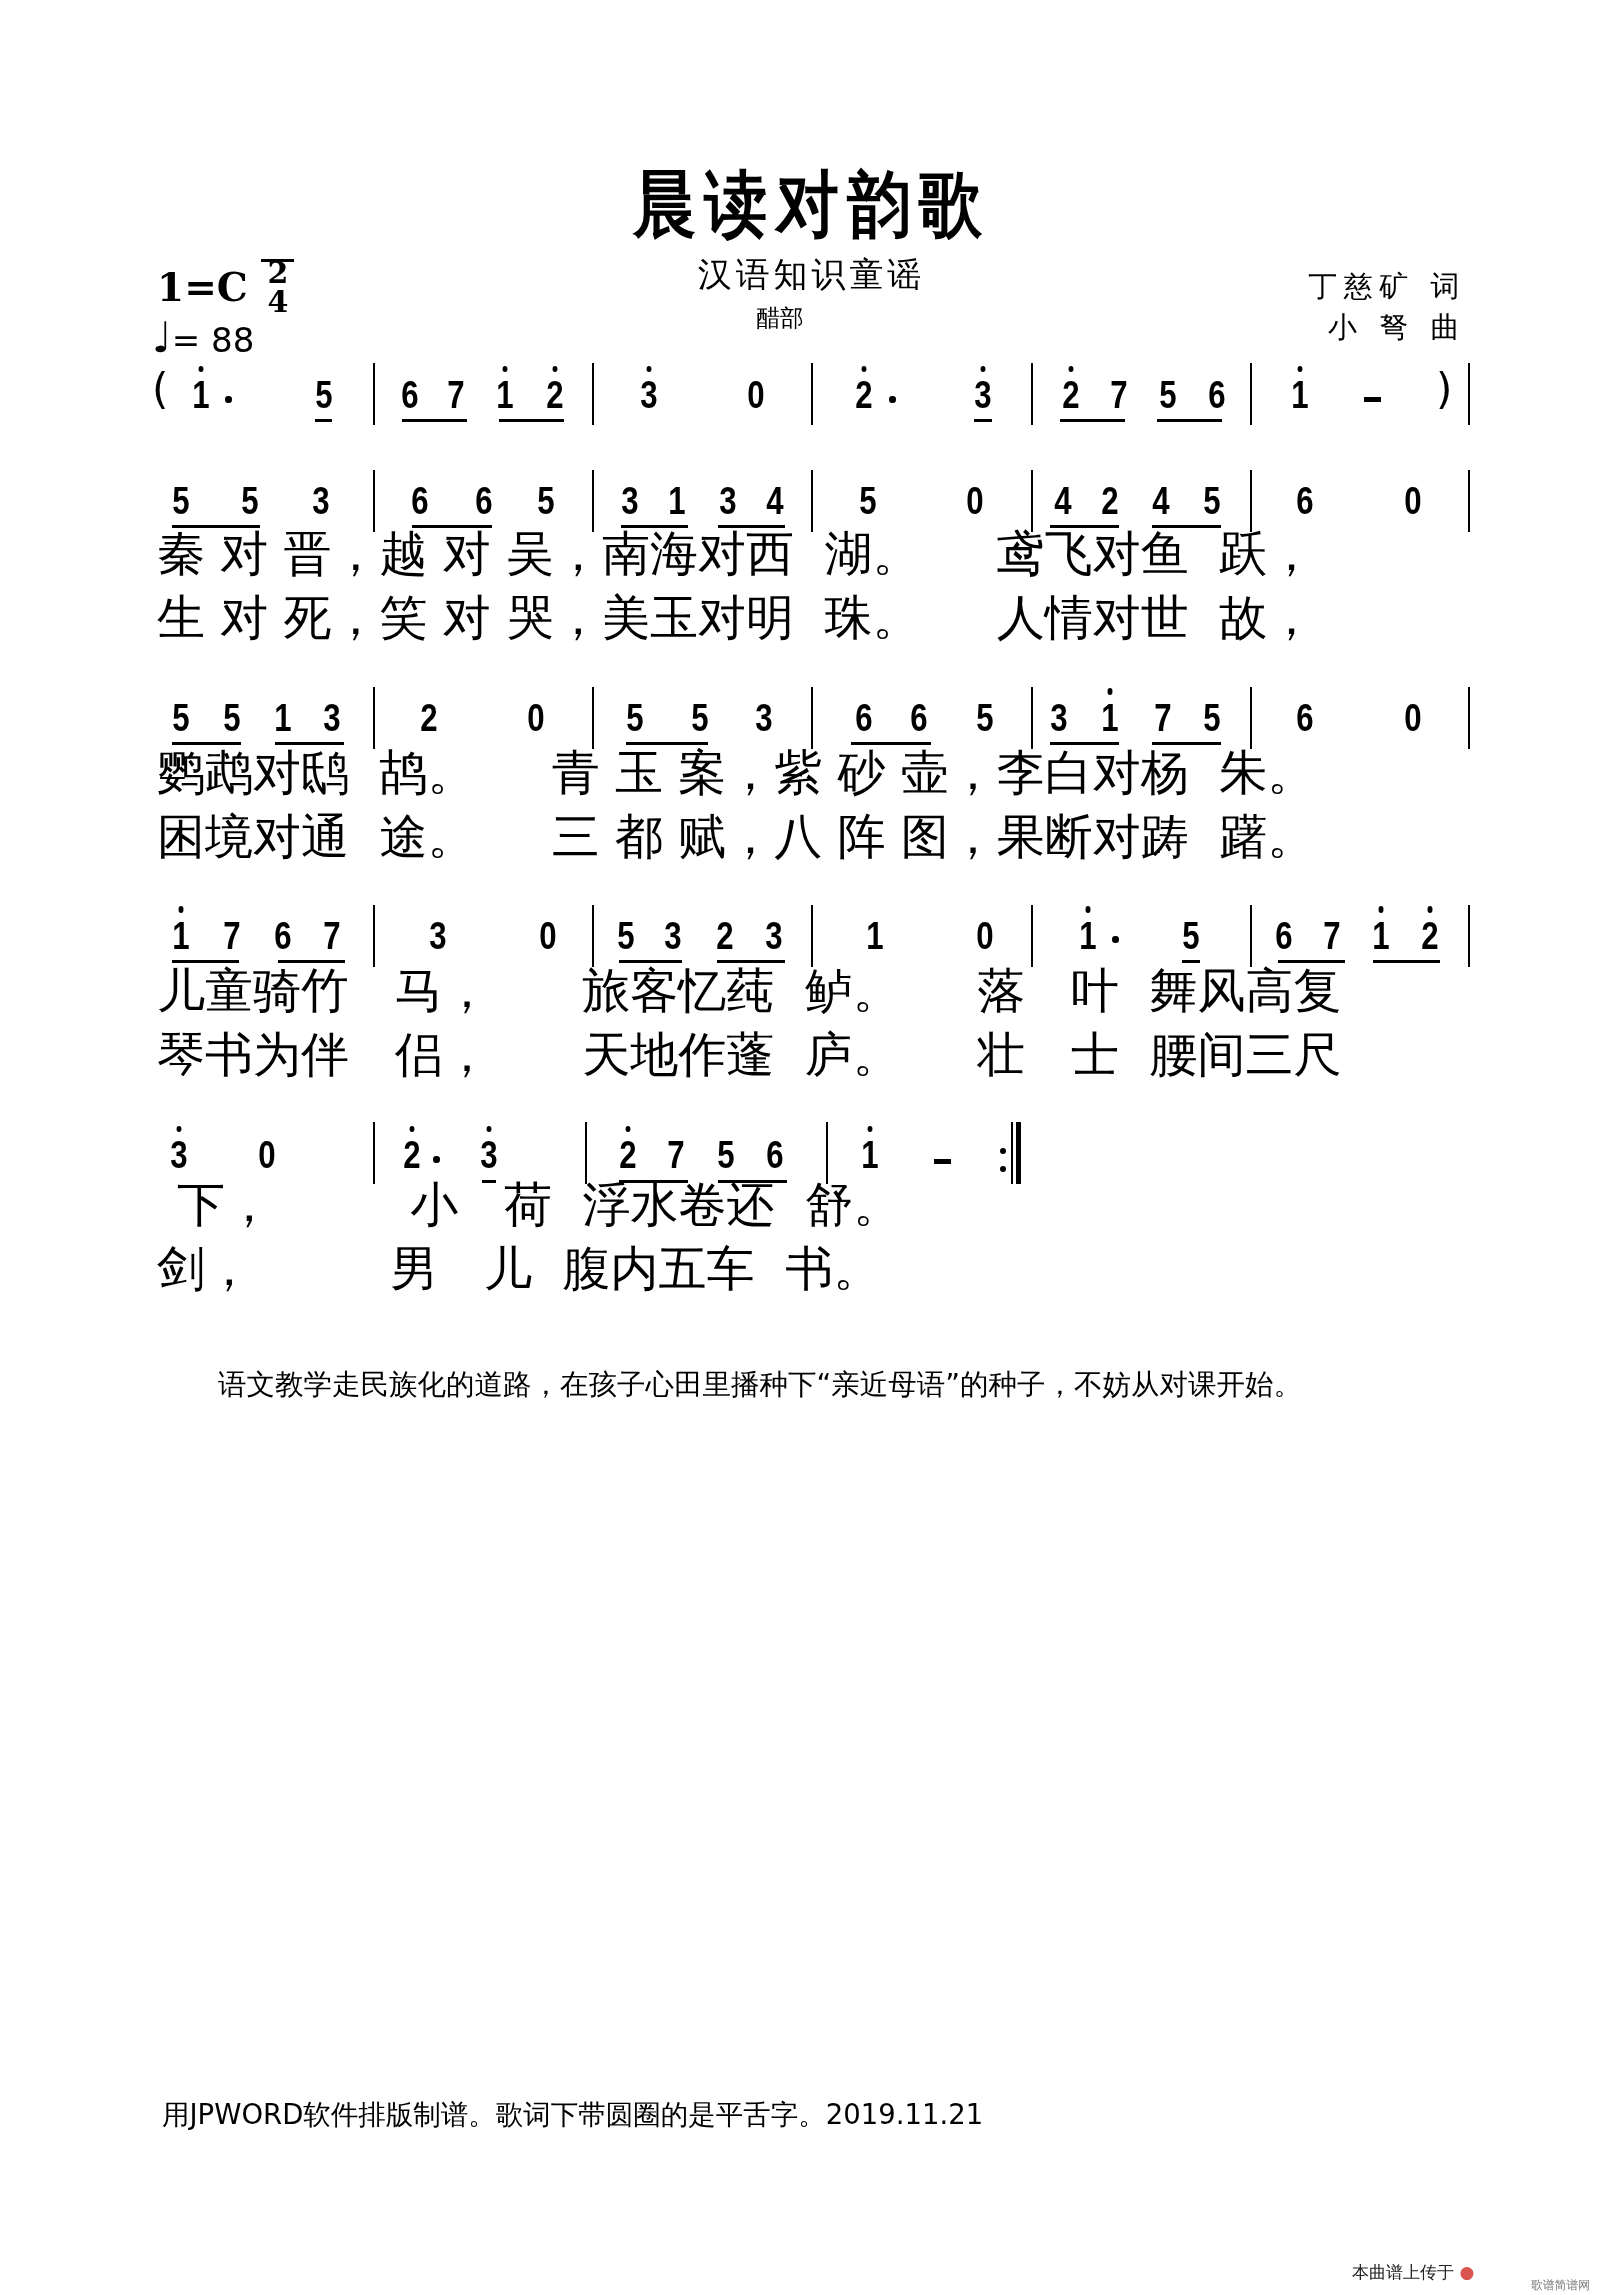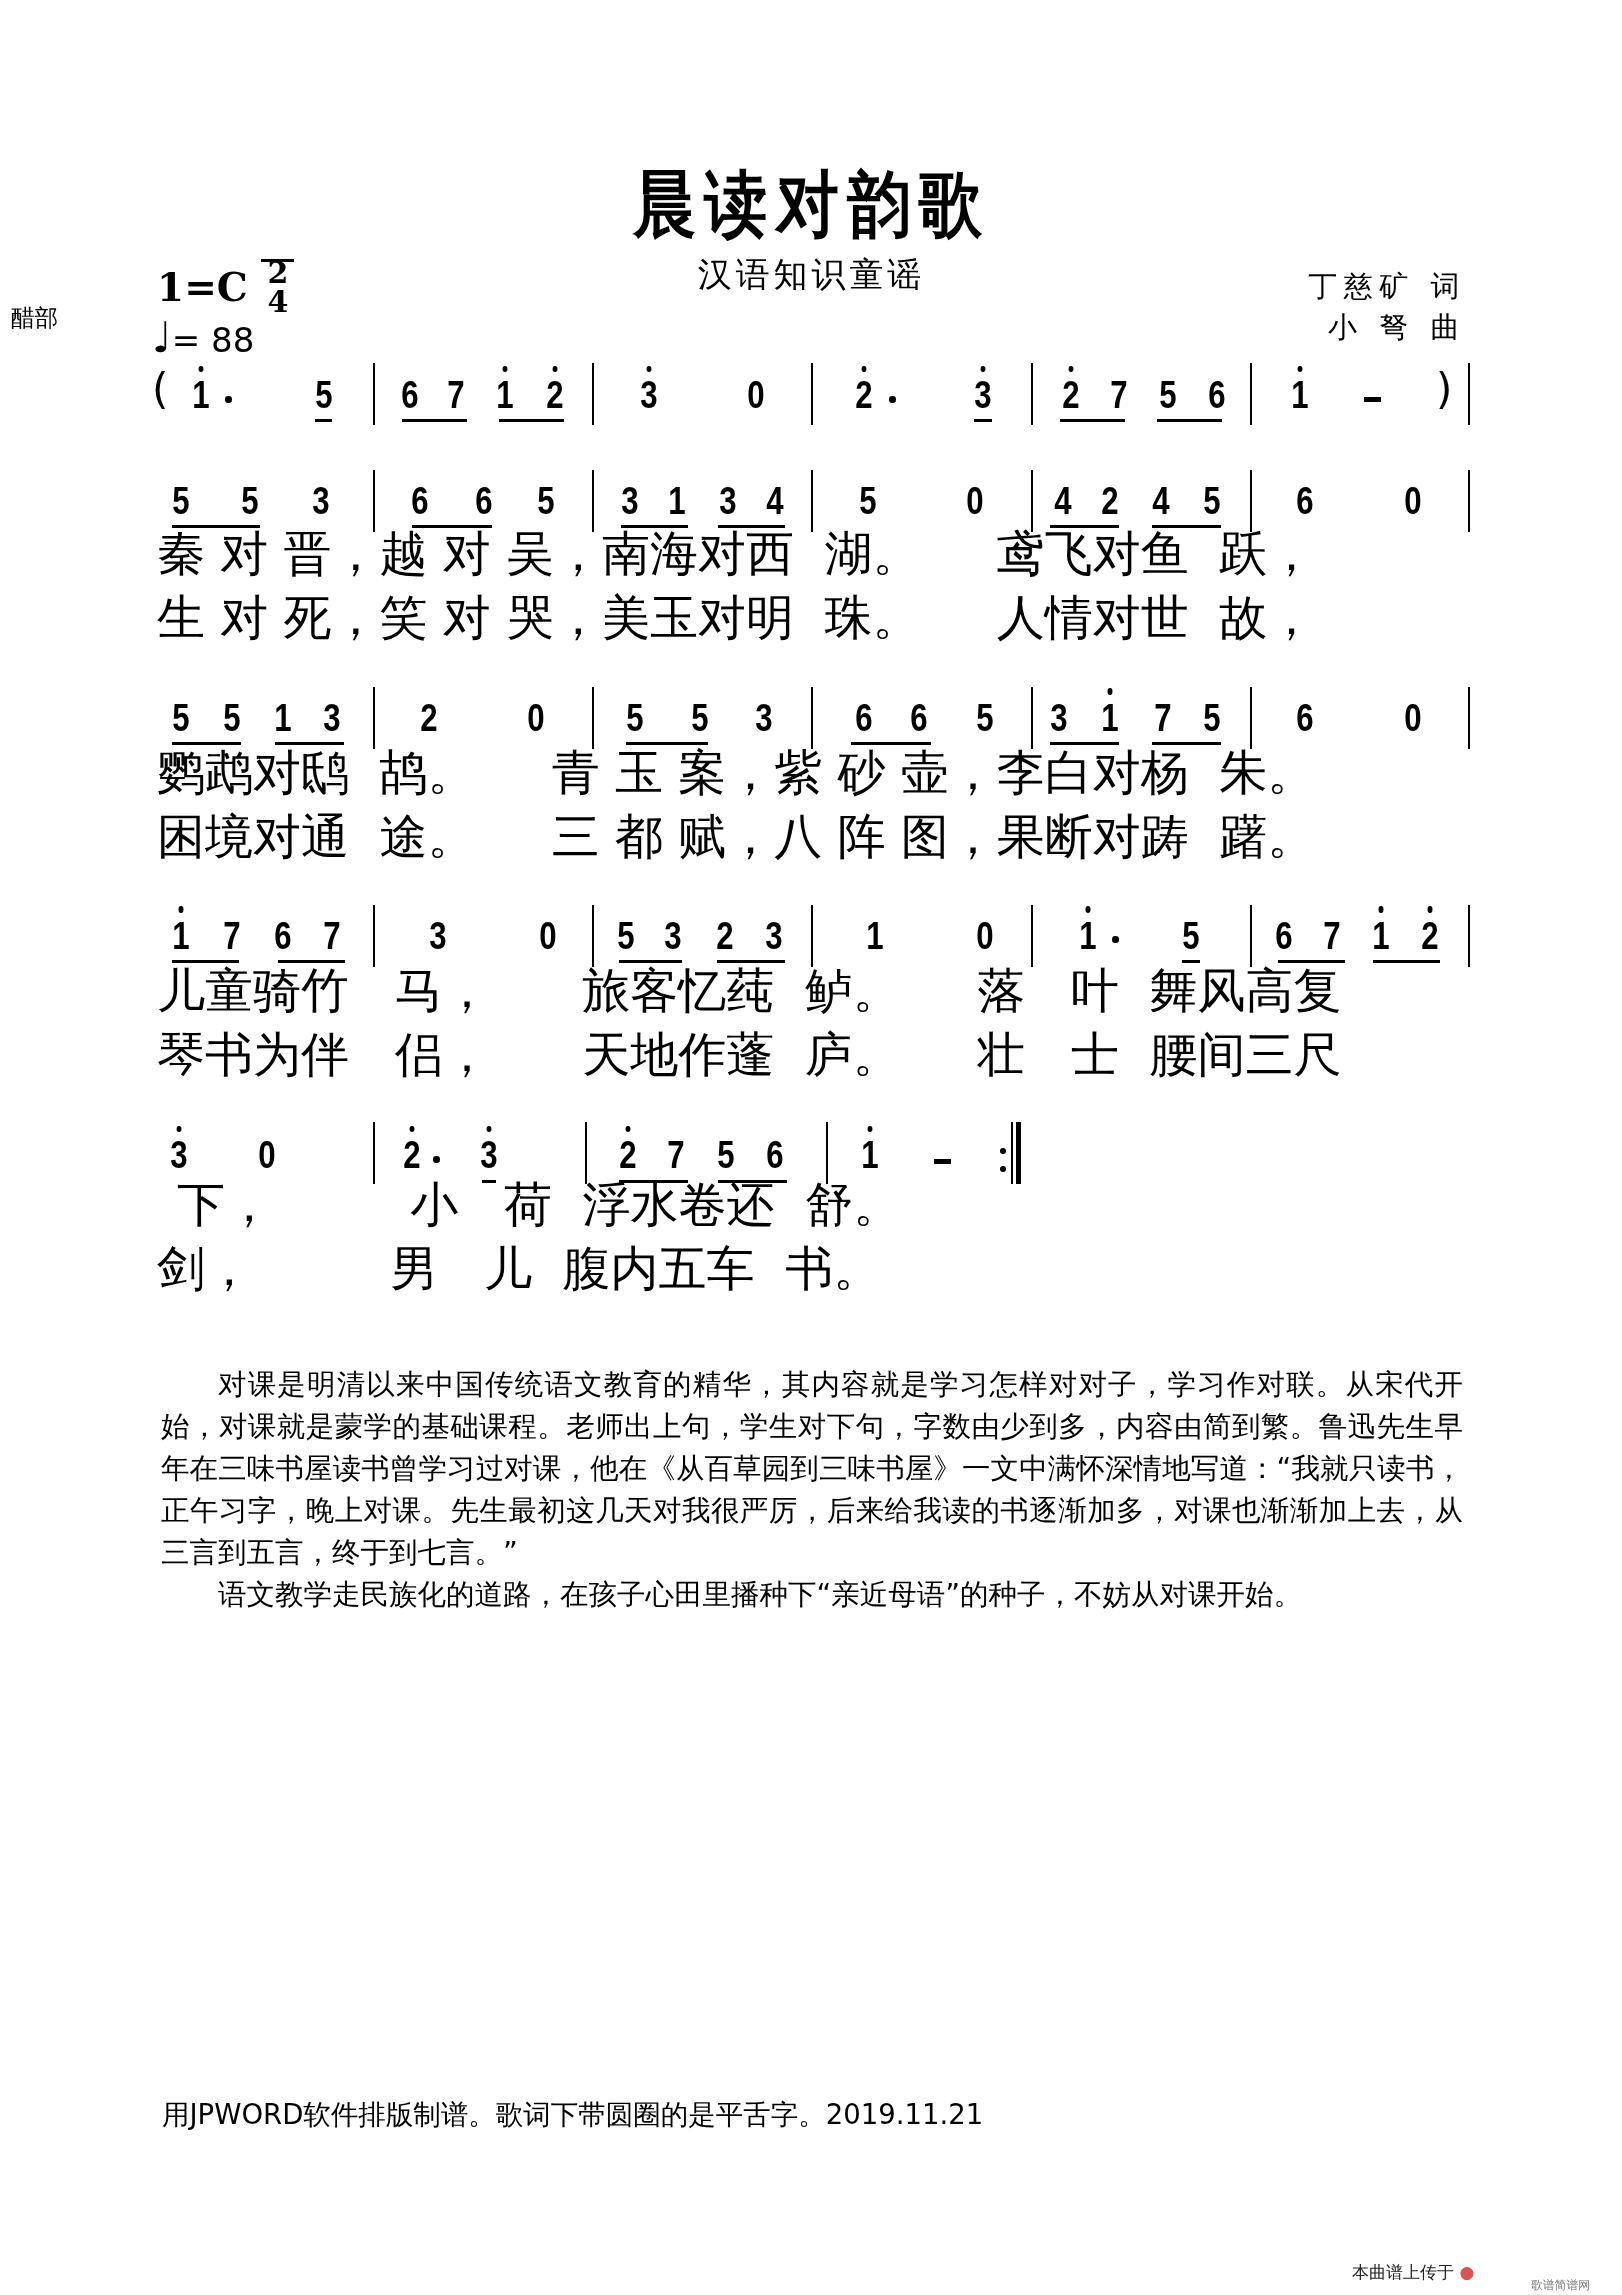--- a/index.html
+++ b/index.html
@@ -1,20 +1,20 @@
 <!DOCTYPE html>
 <html style="font-size:10.5px"><head>
 <meta charset="utf-8">
 <style>
   html, body { margin: 0; padding: 0; background: #ffffff; }
   body { width: 1623px; height: 2295px; position: relative; overflow: hidden; color: #000; font-family: "DejaVu Sans", sans-serif; }
   .abs { position: absolute; }
   .title { left: 0; width: 1623px; top: 157px; text-align: center; font-size: 72px; letter-spacing: 9.2px; font-family: "DejaVu Sans", sans-serif; font-weight: bold; transform: scaleX(0.88); }
   .subtitle { left: 0; width: 1623px; top: 252px; text-align: center; font-size: 34px; letter-spacing: 3.9px; font-family: "DejaVu Serif", serif; }
-  .arranger { left: 0; width: 1560px; top: 302px; font-size: 23.6px; font-family: "DejaVu Serif", serif; padding-left: 11px; }
+  .arranger { left: 0; width: 1560px; top: 302px; text-align: center; font-size: 23.6px; font-family: "DejaVu Serif", serif; }
   .key { left: 157px; top: 258px; font-size: 39px; font-family: "DejaVu Serif", serif; font-weight: bold; display: flex; align-items: center; justify-content: flex-end; }
   .timesig { display: inline-flex; flex-direction: column; align-items: center; margin-left: 19.6px; font-size: 30px; line-height: 29px; }
   .timesig .bar { width: 33px; height: 2.6px; background: #000; margin: 1.3px 0; }
   .tempo { left: 152px; top: 313px; font-size: 34px; font-family: "DejaVu Sans", sans-serif; }
   .credit { right: 157px; font-size: 29px; font-family: "DejaVu Serif", serif; letter-spacing: 6.5px; }
   .credit1 { top: 267px; }
   .credit2 { top: 308px; }
 
   .staff { left: 0; width: 1623px; height: 72px; }
   .bar { position: absolute; width: 2px; background: #000; height: 62px; }
@@ -244,21 +244,20 @@
 
   <span class="note" style="left:857px;top:14.4px;"><i class="hi"></i><span>1</span></span>
   <span class="dash" style="left:934px;top:37px;"></span>
   <span class="repeat" style="left:1000px;top:26px;"></span>
   <span class="dbl" style="left:1011px;top:0;"></span>
 </div>
 <div class="lyric" style="left:157px;top:1181px;margin-left:20px;">下，         小   荷  浮水卷还  舒。</div>
 <div class="lyric" style="left:157px;top:1245px;">剑，         男   儿  腹内五车  书。</div>
 
 <div class="abs prose">
-  <p>对课是明清以来中国传统语文教育的精华，其内容就是学习怎样对对子，学习作对联。从宋代开始，对课就是蒙学的基础课程。老师出上句，学生对下句，字数由少到多，内容由简到繁。鲁迅先生早年在三味书屋读书曾学习过对课，他在《从百草园到三味书屋》一文中满怀深情地写道：“我就只读书，正午习字，晚上对课。先生最初这几天对我很严厉，后来给我读的书逐渐加多，对课也渐渐加上去，从三言到五言，终于到七言。”</p>
   <p>语文教学走民族化的道路，在孩子心田里播种下“亲近母语”的种子，不妨从对课开始。</p>
 </div>
 
 <div class="abs footer-note">用JPWORD软件排版制谱。歌词下带圆圈的是平舌字。2019.11.21</div>
 <div class="abs watermark">
   <span>本曲谱上传于</span><span class="wm-accent"> ●</span>
 </div>
 <div class="abs watermark2">歌谱简谱网 jianpu.cn</div>
 
 

